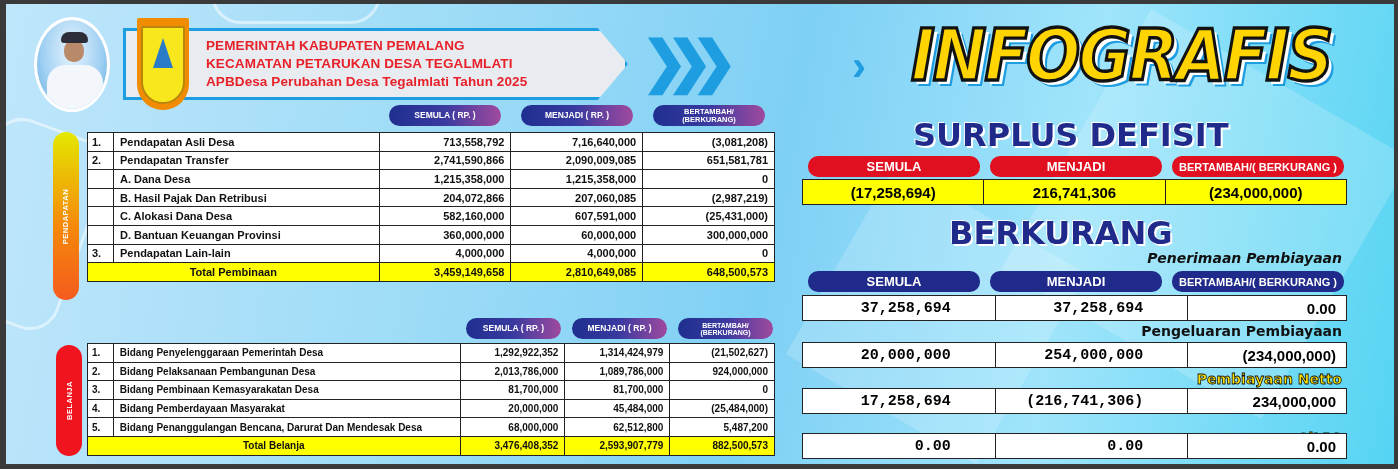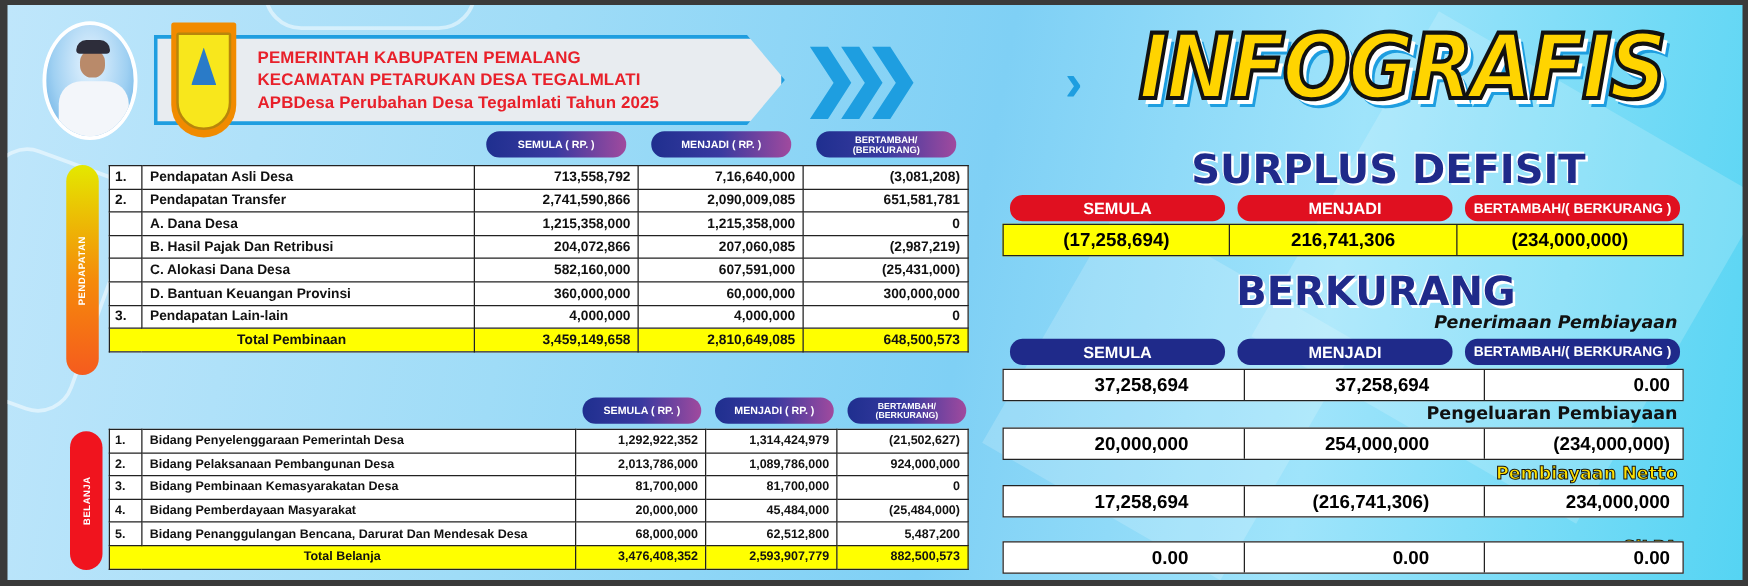--- a/index.html
+++ b/index.html
@@ -34,30 +34,30 @@
   table.grid td.no { width: 26px; padding-left: 4px; }
   table.grid tr.total td { background: #ffff00; text-align: center; }
   table.grid tr.total td.num { text-align: right; }
 
   .side-tag { position: absolute; width: 26px; border-radius: 13px; color: #fff; font-size: 7.5px; font-weight: 700;
     display: flex; align-items: center; justify-content: center; }
   .side-tag span { transform: rotate(-90deg); white-space: nowrap; letter-spacing: 0.5px; }
 
   .infografis { position: absolute; left: 905px; top: 14px; font-size: 64px; font-weight: 900; font-style: italic; color: #ffd400;
     letter-spacing: -2px; -webkit-text-stroke: 3px #111; text-shadow: 4px 4px 0 #fff, 6px 6px 0 #1e9ee0; font-family: "DejaVu Sans", sans-serif; transform: scaleY(1.12); }
-  .big-head { position: absolute; font-weight: 900; color: #1f2a8a; font-family: "DejaVu Sans", sans-serif; text-shadow: 2px 2px 0 #fff, -1px -1px 0 #fff; margin-left: 40px; }
+  .big-head { position: absolute; font-weight: 900; color: #1f2a8a; font-family: "DejaVu Sans", sans-serif; text-shadow: 2px 2px 0 #fff, -1px -1px 0 #fff; }
   .red-pill { position: absolute; height: 21px; border-radius: 10px; background: #e01020; color: #fff; font-weight: 700; font-size: 13px; display:flex; align-items:center; justify-content:center; }
   .navy-pill { position: absolute; height: 21px; border-radius: 10px; background: #1f2a8a; color: #fff; font-weight: 700; font-size: 13px; display:flex; align-items:center; justify-content:center; }
   .rrow { position: absolute; left: 796px; width: 545px; height: 26px; display: flex; border: 1px solid #222; background: #fff; }
   .rrow div { flex: 1; border-right: 1px solid #222; font-weight: 700; font-size: 15px; display:flex; align-items:center; padding: 0 10px; text-align: center; }
   .rrow div:last-child { border-right: none; justify-content: flex-end; }
   .rrow.yellow { background: #ffff00; }
   .rrow.yellow div { justify-content: center; }
   .rrow.yellow div:last-child { justify-content: center; }
-  .rrow.white div:first-child, .rrow.white div:nth-child(2) { justify-content: flex-end; padding-right: 44px; }
+  .rrow.white div:first-child, .rrow.white div:nth-child(2) { justify-content: flex-end; padding-right: 44px; font-family: Liberation Mono, monospace; }
   .sub-label { position: absolute; right: 52px; font-weight: 700; font-size: 14px; color: #111; font-family: "DejaVu Sans", sans-serif; }
   .sub-label.yellow { color: #ffe100; -webkit-text-stroke: 0.8px #111; font-size: 14px; }
 </style>
 </head>
 <body>
 
 <div class="canvas">
   <div class="deco" style="left:205px;top:-40px;width:170px;height:60px;"></div>
   <div class="deco" style="left:-40px;top:120px;width:120px;height:200px;transform:rotate(20deg);"></div>
   <div class="hexshape" style="left:1050px;top:60px;width:300px;height:300px;"></div>

